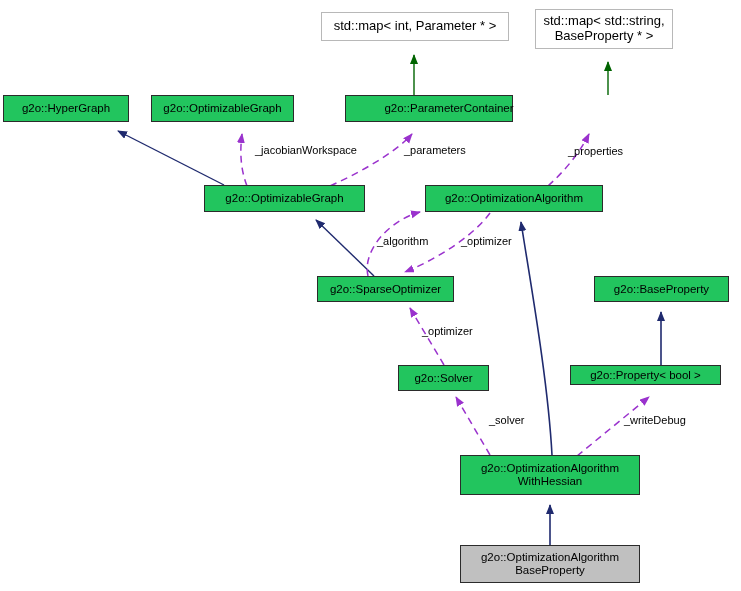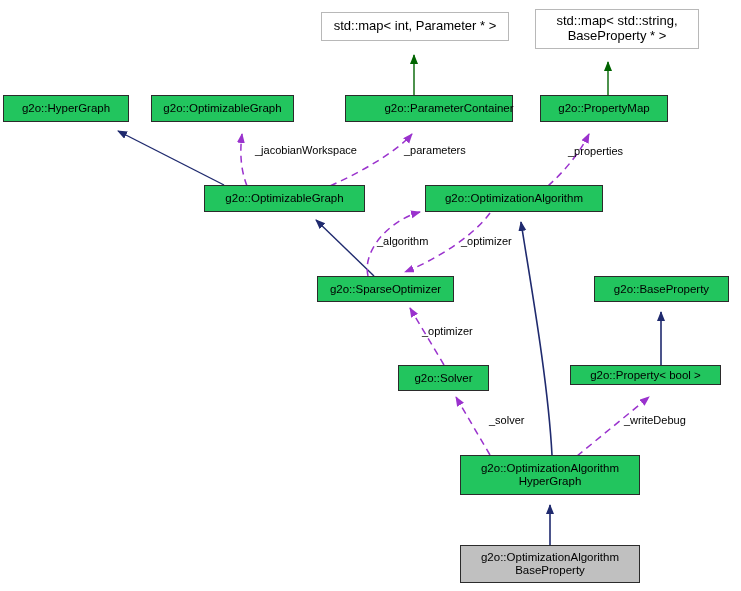--- a/index.html
+++ b/index.html
@@ -79,40 +79,37 @@
     </g>
     <g>
       <path d="M577,456 L649,397" stroke="#9a32cd" stroke-width="1.5" fill="none" stroke-dasharray="7,5" marker-end="url(#purple-arrow)"></path>
     </g>
   </svg>
 
   <div class="nodebox ext" style="left:321px;top:12px;width:188px;height:29px;">
     <span>std::map&lt; int, Parameter * &gt;</span>
   </div>
 
-  <div class="nodebox ext" style="left:535px;top:9px;width:164px;height:40px;flex-direction:column;">
+  <div class="nodebox ext" style="left:535px;top:9px;width:138px;height:40px;flex-direction:column;">
     <span>std::map&lt; std::string,</span>
     <span>BaseProperty * &gt;</span>
   </div>
 
   <div class="nodebox cls" style="left:3px;top:95px;width:126px;height:27px;">
     <span>g2o::HyperGraph</span>
   </div>
 
   <div class="nodebox cls" style="left:151px;top:95px;width:143px;height:27px;">
     <span>g2o::OptimizableGraph</span>
   </div>
 
   <div class="nodebox cls" style="left:345px;top:95px;width:168px;height:27px;padding-left:40px;">
     <span>g2o::ParameterContainer</span>
   </div>
 
-  <div class="nodebox cls" style="left:540px;top:95px;width:128px;height:27px;">
-    <span>g2o::PropertyMap</span>
-  </div>
 
   <div class="nodebox cls" style="left:204px;top:185px;width:161px;height:27px;">
     <span>g2o::OptimizableGraph</span>
   </div>
 
   <div class="nodebox cls" style="left:425px;top:185px;width:178px;height:27px;">
     <span>g2o::OptimizationAlgorithm</span>
   </div>
 
   <div class="nodebox cls" style="left:317px;top:276px;width:137px;height:26px;">
@@ -126,21 +123,21 @@
   <div class="nodebox cls" style="left:398px;top:365px;width:91px;height:26px;">
     <span>g2o::Solver</span>
   </div>
 
   <div class="nodebox cls" style="left:570px;top:365px;width:151px;height:20px;text-align:center;">
     <span>g2o::Property&lt; bool &gt;</span>
   </div>
 
   <div class="nodebox cls" style="left:460px;top:455px;width:180px;height:40px;flex-direction:column;">
     <span>g2o::OptimizationAlgorithm</span>
-    <span>HyperGraph</span>
+    <span>WithHessian</span>
   </div>
 
   <div class="nodebox cur" style="left:460px;top:545px;width:180px;height:38px;flex-direction:column;">
     <span>g2o::OptimizationAlgorithm</span>
     <span>BaseProperty</span>
   </div>
 
   <div class="elabel" style="left:255px;top:144px;">_jacobianWorkspace</div>
 
   <div class="elabel" style="left:404px;top:144px;">_parameters</div>

